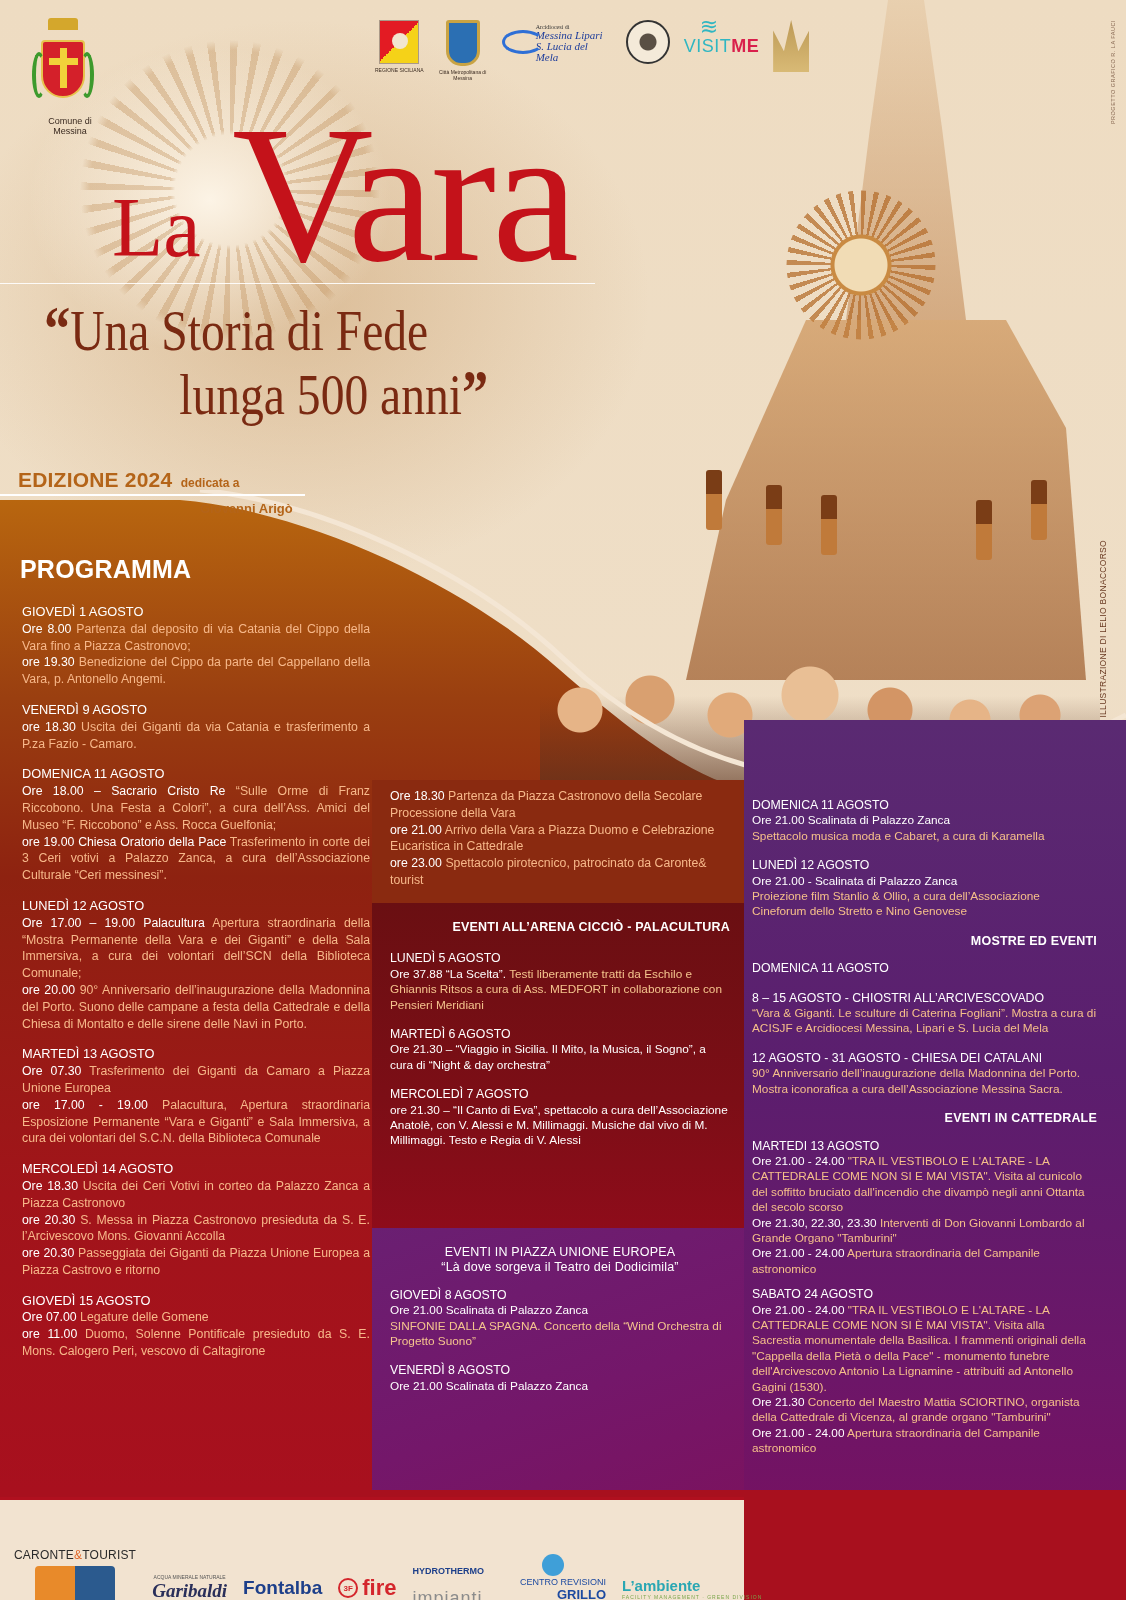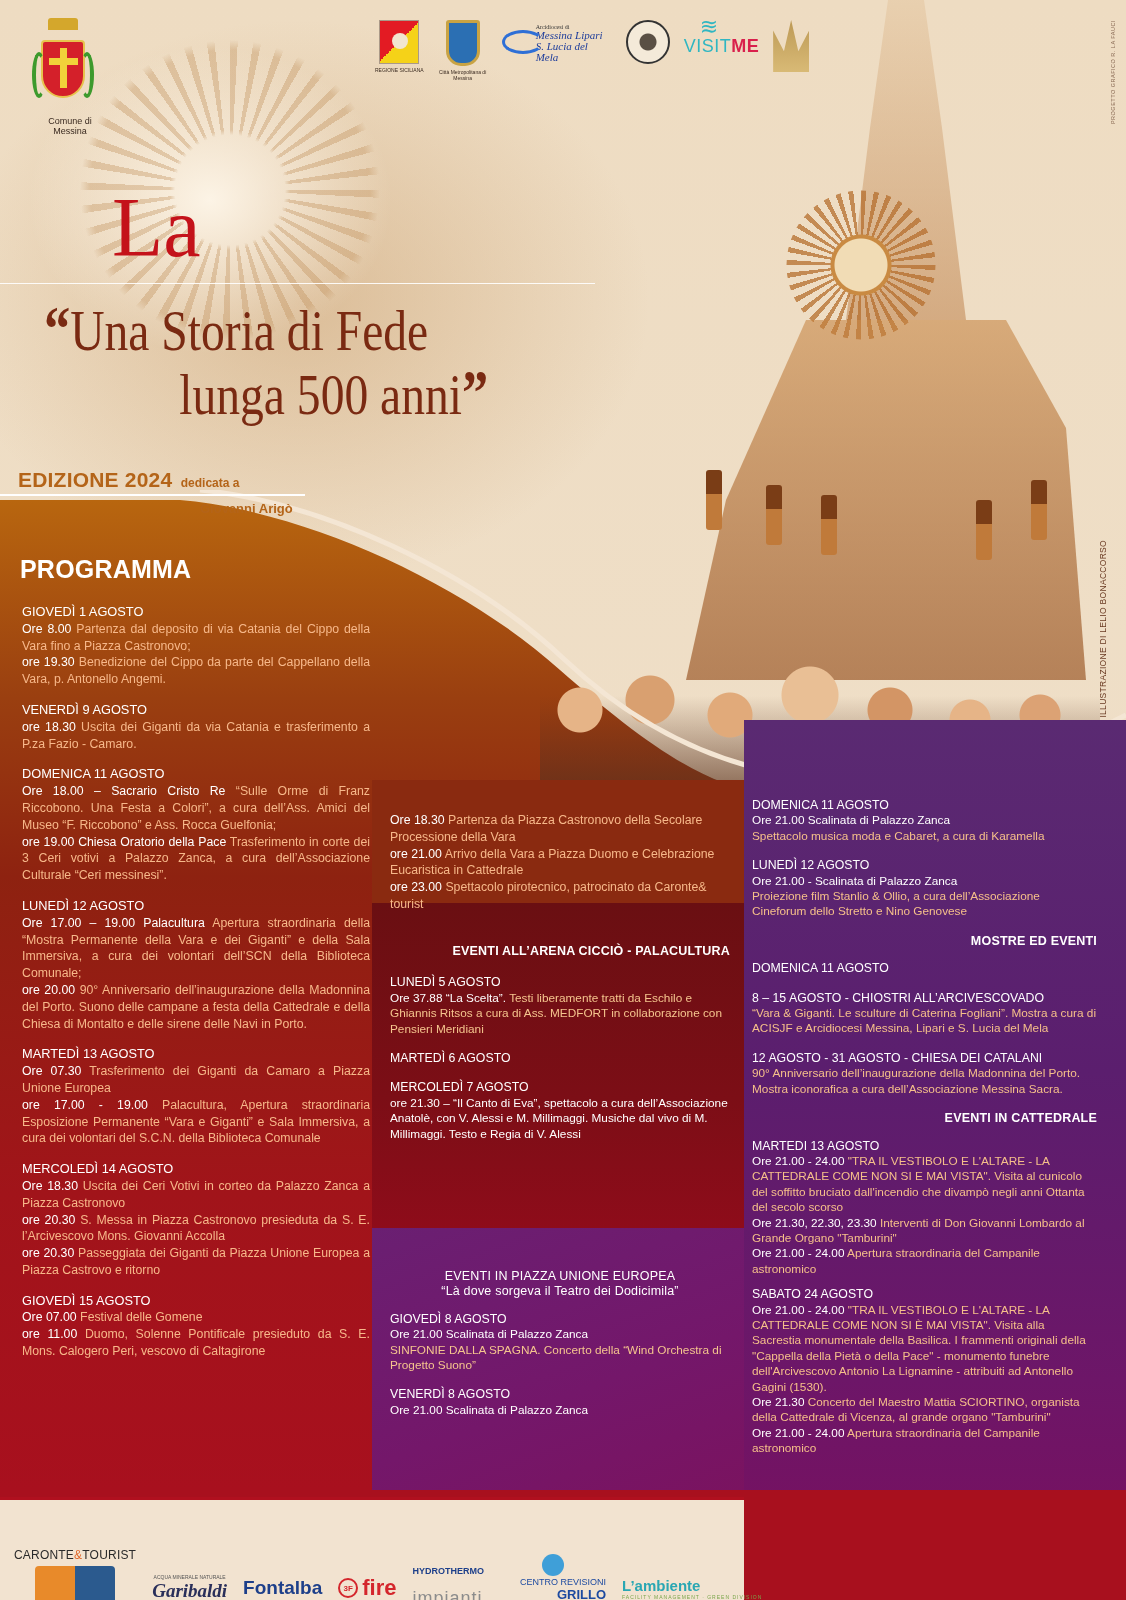--- a/index.html
+++ b/index.html
@@ -144,21 +144,21 @@
   }
   .mid-top-bg {
     position: absolute; left: 372px; top: 780px; width: 372px; height: 123px;
     background: #8a2a10;
   }
 
   
   .programma-title { position: absolute; left: 20px; top: 555px; font-size: 25px; color: #fff; font-weight: bold; letter-spacing: 0.2px; }
   .col { position: absolute; color: #f7b88a; font-size: 12.3px; line-height: 16.8px; }
   .col-left { left: 22px; top: 604px; width: 348px; }
-  .col-mid { left: 390px; width: 340px; margin-top: 24px; }
+  .col-mid { left: 390px; width: 340px; }
   .col-right { left: 752px; width: 345px; }
   .entry { margin-bottom: 14px; text-align: justify; }
   .day { color: #fff; font-size: 12.8px; display: block; text-align: left; }
   .t { color: #fff; }
   .section-head { color: #fff; font-weight: bold; font-size: 12.5px; text-align: right; letter-spacing: 0.2px; }
   .section-head.center { text-align: center; }
   .col-right .entry, .col-mid .entry { text-align: left; }
   .col-right { color: #f6c08a; font-size: 11.8px; line-height: 15.4px; }
   .col-mid.lower { font-size: 11.8px; line-height: 15.4px; color: #f5c58e; }
   .col-right .day, .col-mid.lower .day { font-size: 12.3px; }
@@ -246,20 +246,21 @@
     </div>
     <div class="logo">
       <div class="visitme"><span>VISIT</span><b>ME</b></div>
     </div>
     <div class="logo">
       <div class="m500"></div>
     </div>
   </div>
   <div class="vertical-credit">PROGETTO GRAFICO R. LA FAUCI</div>
 
+  <div class="title-vara">Vara</div>
   <div class="title-la">La</div>
   <div class="title-rule"></div>
   <div class="subtitle">
     <span class="quote-mark">“</span><span>Una Storia di Fede</span>
     <span class="l2"><span>lunga 500 anni</span><span class="quote-mark">”</span></span>
   </div>
 
   <div class="vertical-illus">ILLUSTRAZIONE DI LELIO BONACCORSO</div>
 
   <div class="edition">
@@ -297,41 +298,42 @@
       <span class="t">ore 17.00 - 19.00</span><span> Palacultura, Apertura straordinaria Esposizione Permanente “Vara e Giganti” e Sala Immersiva, a cura dei volontari del S.C.N. della Biblioteca Comunale</span>
     </div>
     <div class="entry">
       <span class="day">MERCOLEDÌ 14 AGOSTO</span>
       <span class="t">Ore 18.30</span><span> Uscita dei Ceri Votivi in corteo da Palazzo Zanca a Piazza Castronovo</span><br>
       <span class="t">ore 20.30</span><span> S. Messa in Piazza Castronovo presieduta da S. E. l’Arcivescovo Mons. Giovanni Accolla</span><br>
       <span class="t">ore 20.30</span><span> Passeggiata dei Giganti da Piazza Unione Europea a Piazza Castrovo e ritorno</span>
     </div>
     <div class="entry">
       <span class="day">GIOVEDÌ 15 AGOSTO</span>
-      <span class="t">Ore 07.00</span><span> Festival delle Gomene</span><br>
+      <span class="t">Ore 07.00</span><span> Legature delle Gomene</span><br>
       <span class="t">ore 11.00</span><span> Duomo, Solenne Pontificale presieduto da S. E. Mons. Calogero Peri, vescovo di Caltagirone</span>
     </div>
   </div>
 
   <div class="col col-mid" style="top:788px">
     <div>
       <span class="t">Ore 18.30</span><span> Partenza da Piazza Castronovo della Secolare Processione della Vara</span><br>
       <span class="t">ore 21.00</span><span> Arrivo della Vara a Piazza Duomo e Celebrazione Eucaristica in Cattedrale</span><br>
       <span class="t">ore 23.00</span><span> Spettacolo pirotecnico, patrocinato da Caronte&amp; tourist</span>
     </div>
   </div>
 
   <div class="col col-mid lower" style="top:920px">
     <div class="section-head" style="margin-bottom:16px">EVENTI ALL’ARENA CICCIÒ - PALACULTURA</div>
     <div class="entry">
       <span class="day">LUNEDÌ 5 AGOSTO</span>
       <span class="t">Ore 37.88 “La Scelta”.</span><span> Testi liberamente tratti da Eschilo e Ghiannis Ritsos a cura di Ass. MEDFORT in collaborazione con Pensieri Meridiani</span>
     </div>
     <div class="entry">
       <span class="day">MARTEDÌ 6 AGOSTO</span>
+      <span class="t">Ore 21.30 – “Viaggio in Sicilia. Il Mito, la Musica, il Sogno”, a cura di “Night  &amp; day orchestra”</span>
     </div>
     <div class="entry">
       <span class="day">MERCOLEDÌ 7 AGOSTO</span>
       <span class="t">ore 21.30 – “Il Canto di Eva”, spettacolo a cura dell’Associazione Anatolè, con V. Alessi e M. Millimaggi. Musiche dal vivo di M. Millimaggi. Testo e Regia di V. Alessi</span>
     </div>
   </div>
 
   <div class="col col-mid lower" style="top:1245px">
     <div class="section-head center" style="font-weight:normal;">EVENTI IN PIAZZA UNIONE EUROPEA</div>
     <div class="section-head center" style="font-weight:normal;margin-bottom:12px">“Là dove sorgeva il Teatro dei Dodicimila”</div>

